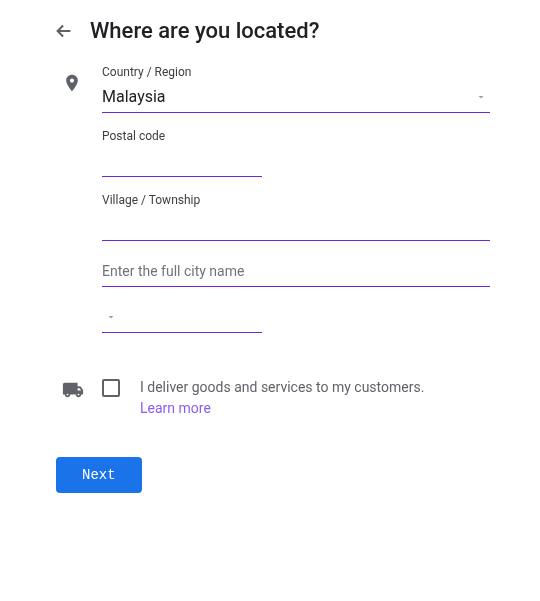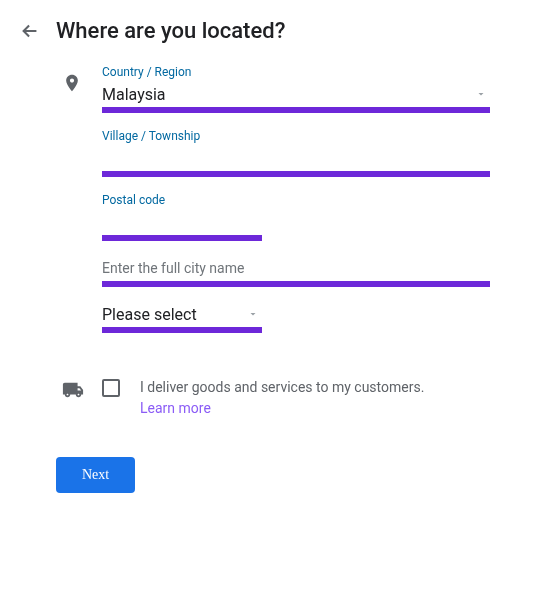--- a/index.html
+++ b/index.html
@@ -7,20 +7,21 @@
       font-family: "Google Sans", Roboto, Arial, sans-serif;
       color: #202124;
       width: 540px;
       height: 601px;
       background: #fff;
     }
     .header {
       display: flex;
       align-items: center;
       padding: 18px 18px 10px 18px;
+      margin-left: 34px;
     }
     .back-arrow {
       width: 24px; height: 24px;
       color: #5f6368;
       margin-right: 14px;
       cursor: pointer;
       display: flex; align-items: center; justify-content: center;
     }
     .title {
       font-size: 22px;
@@ -46,28 +47,28 @@
     }
     .fields {
       flex: 1;
     }
     .field {
       padding-top: 12px;
       padding-bottom: 4px;
     }
     .label {
       font-size: 12px;
-      color: #0369a1;
+      color: #404040;
       margin-bottom: 4px;
       display: block;
     }
     .input-line {
       display: flex;
       align-items: center;
-      border-bottom: 6px solid #6d28d9;
+      border-bottom: 1px solid #6d28d9;
       min-height: 30px;
       padding-bottom: 2px;
     }
     .input-line.short { width: 160px; }
     .value {
       font-size: 16px;
       color: #202124;
       flex: 1;
     }
     .placeholder {
@@ -113,21 +114,21 @@
     }
     .next-btn {
       background: #1a73e8;
       color: #fff;
       font-size: 14px;
       font-weight: 500;
       border: none;
       border-radius: 4px;
       padding: 10px 26px;
       cursor: pointer;
-      font-family: Liberation Serif, serif;
+      font-family: Liberation Mono, monospace;
     }
     svg { display: block; }
   </style>
 </head>
 <body>
 
 <div class="header">
   <div class="back-arrow">
     <svg width="22" height="22" viewBox="0 0 24 24" fill="none" stroke="currentColor" stroke-width="2.2">
       <path d="M19 12H5"></path>
@@ -153,42 +154,41 @@
           <span class="chevron">
             <svg width="12" height="12" viewBox="0 0 24 24" fill="currentColor">
                 <path d="M7 10l5 5 5-5z"></path>
               </svg>
           </span>
         </div>
       </div>
 
 
       <div class="field">
+        <span class="label">Postal code</span>
+        <div class="input-line short">
+          <span class="value"></span>
+        </div>
+      </div>
+
+      <div class="field">
         <span class="label">Village / Township</span>
         <div class="input-line">
           <span class="value"></span>
         </div>
       </div>
 
       <div class="field">
-        <span class="label">Postal code</span>
-        <div class="input-line short">
-          <span class="value"></span>
-        </div>
-      </div>
-
-      <div class="field">
         <div class="input-line">
           <span class="placeholder">Enter the full city name</span>
         </div>
       </div>
 
       <div class="field">
         <div class="input-line short">
-          <span class="value">Please select</span>
           <span class="chevron">
             <svg width="12" height="12" viewBox="0 0 24 24" fill="currentColor">
                 <path d="M7 10l5 5 5-5z"></path>
               </svg>
           </span>
         </div>
       </div>
 
     </div>
   </div>

